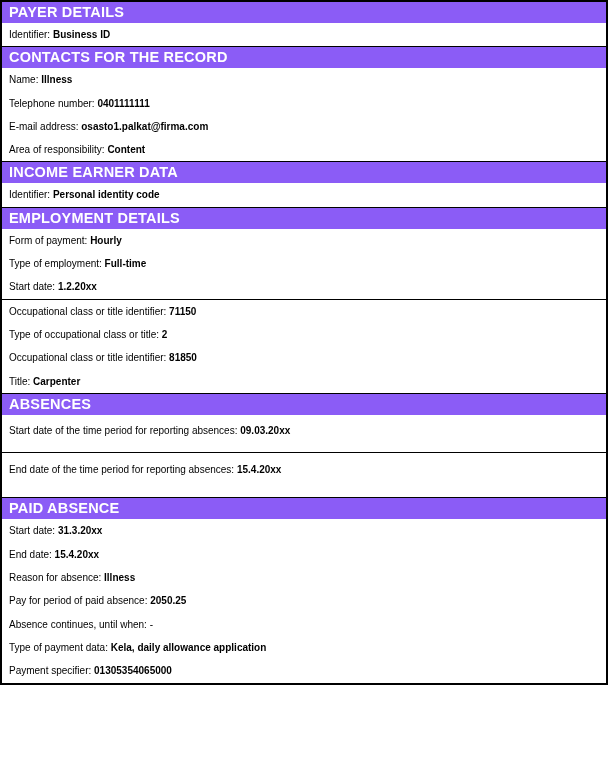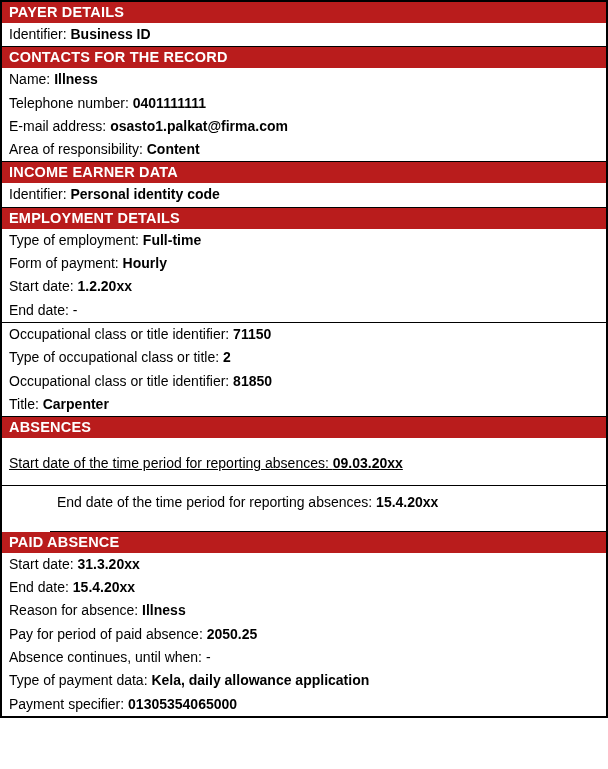--- a/index.html
+++ b/index.html
@@ -5,42 +5,42 @@
   html, body { margin: 0; padding: 0; background: #ffffff; }
   .doc {
     width: 608px;
     box-sizing: border-box;
     border: 2px solid #000000;
     font-family: "Liberation Sans", sans-serif;
     color: #000000;
     background: #ffffff;
   }
   .bar {
-    background: #b91c1c;
+    background: #8b5cf6;
     color: #ffffff;
     font-weight: bold;
     font-size: 14.5px;
     height: 21px;
     line-height: 21px;
     padding: 0 7px;
     letter-spacing: 0.2px;
     overflow: hidden;
   }
   .cell {
     border-bottom: 1px solid #000000;
     padding: 0 7px;
-    font-size: 14px;
+    font-size: 10px;
   }
   .cell.last { border-bottom: none; }
   .line { line-height: 23.3px; }
   .lbl { font-weight: normal; }
   .val.bold { font-weight: bold; }
   .line.indent { }
-  .cell.tall-a { padding-top: 14px; padding-bottom: 10px; text-decoration: underline; }
-  .cell.tall-b { padding-top: 5px; padding-bottom: 16px; margin-left: 48px; }
+  .cell.tall-a { padding-top: 4px; padding-bottom: 10px; }
+  .cell.tall-b { padding-top: 5px; padding-bottom: 16px; }
 </style>
 </head>
 <body>
 
 <div class="doc">
 
   <div class="bar">
     <span>PAYER DETAILS</span>
   </div>
   <div class="cell">
@@ -61,24 +61,23 @@
     <span>INCOME EARNER DATA</span>
   </div>
   <div class="cell">
     <div class="line"><span class="lbl">Identifier: </span><span class="val bold">Personal identity code</span></div>
   </div>
 
   <div class="bar">
     <span>EMPLOYMENT DETAILS</span>
   </div>
   <div class="cell">
+    <div class="line"><span class="lbl">Form of payment: </span><span class="val bold">Hourly</span></div>
     <div class="line"><span class="lbl">Type of employment: </span><span class="val bold">Full-time</span></div>
-    <div class="line"><span class="lbl">Form of payment: </span><span class="val bold">Hourly</span></div>
     <div class="line indent"><span class="lbl">Start date: </span><span class="val bold">1.2.20xx</span></div>
-    <div class="line indent"><span class="lbl">End date: </span><span class="val">-</span></div>
   </div>
 
   <div class="cell">
     <div class="line"><span class="lbl">Occupational class or title identifier: </span><span class="val bold">71150</span></div>
     <div class="line"><span class="lbl">Type of occupational class or title: </span><span class="val bold">2</span></div>
     <div class="line"><span class="lbl">Occupational class or title identifier: </span><span class="val bold">81850</span></div>
     <div class="line"><span class="lbl">Title: </span><span class="val bold">Carpenter</span></div>
   </div>
 
   <div class="bar">

